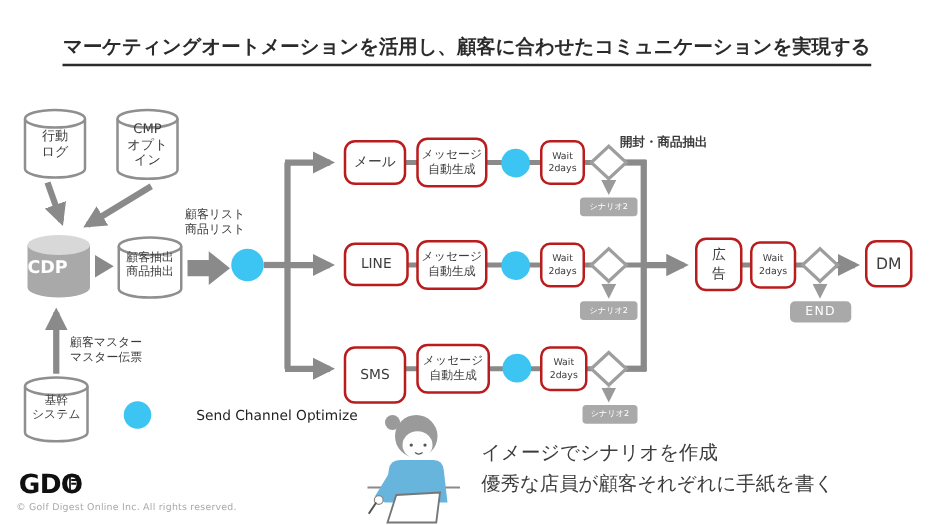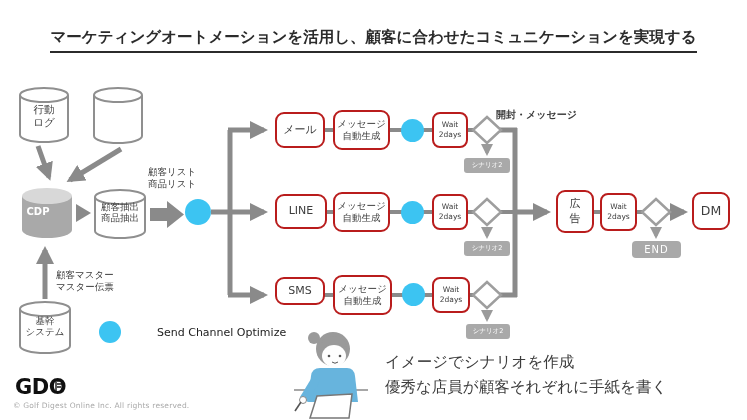--- a/index.html
+++ b/index.html
@@ -145,41 +145,46 @@
   </svg>
 
   <div class="abs title-wrap">
     <span class="title">マーケティングオートメーションを活用し、顧客に合わせたコミュニケーションを実現する</span>
   </div>
 
   <div class="abs cyl-text" style="left:20px;top:103px;width:48px;">
     <span>行動</span>
     <span>ログ</span>
   </div>
-  <div class="abs cyl-text" style="left:22px;top:206px;width:32px;font-weight:bold;font-size:10px;color:#fff;">
+  <div class="abs cyl-text" style="left:94px;top:97px;width:48px;">
+    <span>CMP</span>
+    <span>オプト</span>
+    <span>イン</span>
+  </div>
+  <div class="abs cyl-text" style="left:22px;top:206px;width:32px;font-weight:bold;font-size:14px;color:#fff;">
     <span>CDP</span>
   </div>
   <div class="abs cyl-text" style="left:95px;top:201px;width:50px;font-size:9.5px;">
     <span>顧客抽出</span>
     <span>商品抽出</span>
   </div>
   <div class="abs cyl-text" style="left:20px;top:315px;width:50px;font-size:9.5px;">
     <span>基幹</span>
     <span>システム</span>
   </div>
 
   <div class="abs lbl" style="left:148px;top:166px;">
     <div>顧客リスト</div>
     <div>商品リスト</div>
   </div>
   <div class="abs lbl" style="left:56px;top:269px;">
     <div>顧客マスター</div>
     <div>マスター伝票</div>
   </div>
-  <div class="abs lbl" style="left:496px;top:109px;font-weight:600;font-size:10px;">開封・メッセージ</div>
+  <div class="abs lbl" style="left:496px;top:109px;font-weight:600;font-size:10px;">開封・商品抽出</div>
 
   <div class="abs dot" style="left:185px;top:199px;width:26px;height:26px;"></div>
   <div class="abs dot" style="left:401px;top:119px;width:23px;height:23px;"></div>
   <div class="abs dot" style="left:401px;top:201px;width:23px;height:23px;"></div>
   <div class="abs dot" style="left:402px;top:283px;width:23px;height:23px;"></div>
 
   <div class="abs node" style="left:275px;top:112px;width:50px;height:36px;">メール</div>
   <div class="abs node small" style="left:333px;top:110px;width:57px;height:40px;">
     <span>メッセージ</span>
     <span>自動生成</span>
@@ -194,21 +199,21 @@
   <div class="abs node small" style="left:333px;top:192px;width:57px;height:40px;">
     <span>メッセージ</span>
     <span>自動生成</span>
   </div>
   <div class="abs node wait" style="left:432px;top:194px;width:36px;height:36px;">
     <span>Wait</span>
     <span>2days</span>
   </div>
   <div class="abs graybox" style="left:464px;top:241px;width:46px;height:15px;">シナリオ2</div>
 
-  <div class="abs node" style="left:275px;top:277px;width:50px;height:28px;">SMS</div>
+  <div class="abs node" style="left:275px;top:277px;width:50px;height:46px;">SMS</div>
   <div class="abs node small" style="left:333px;top:275px;width:59px;height:40px;">
     <span>メッセージ</span>
     <span>自動生成</span>
   </div>
   <div class="abs node wait" style="left:432px;top:277px;width:38px;height:36px;">
     <span>Wait</span>
     <span>2days</span>
   </div>
   <div class="abs graybox" style="left:466px;top:324px;width:44px;height:15px;">シナリオ2</div>
 

